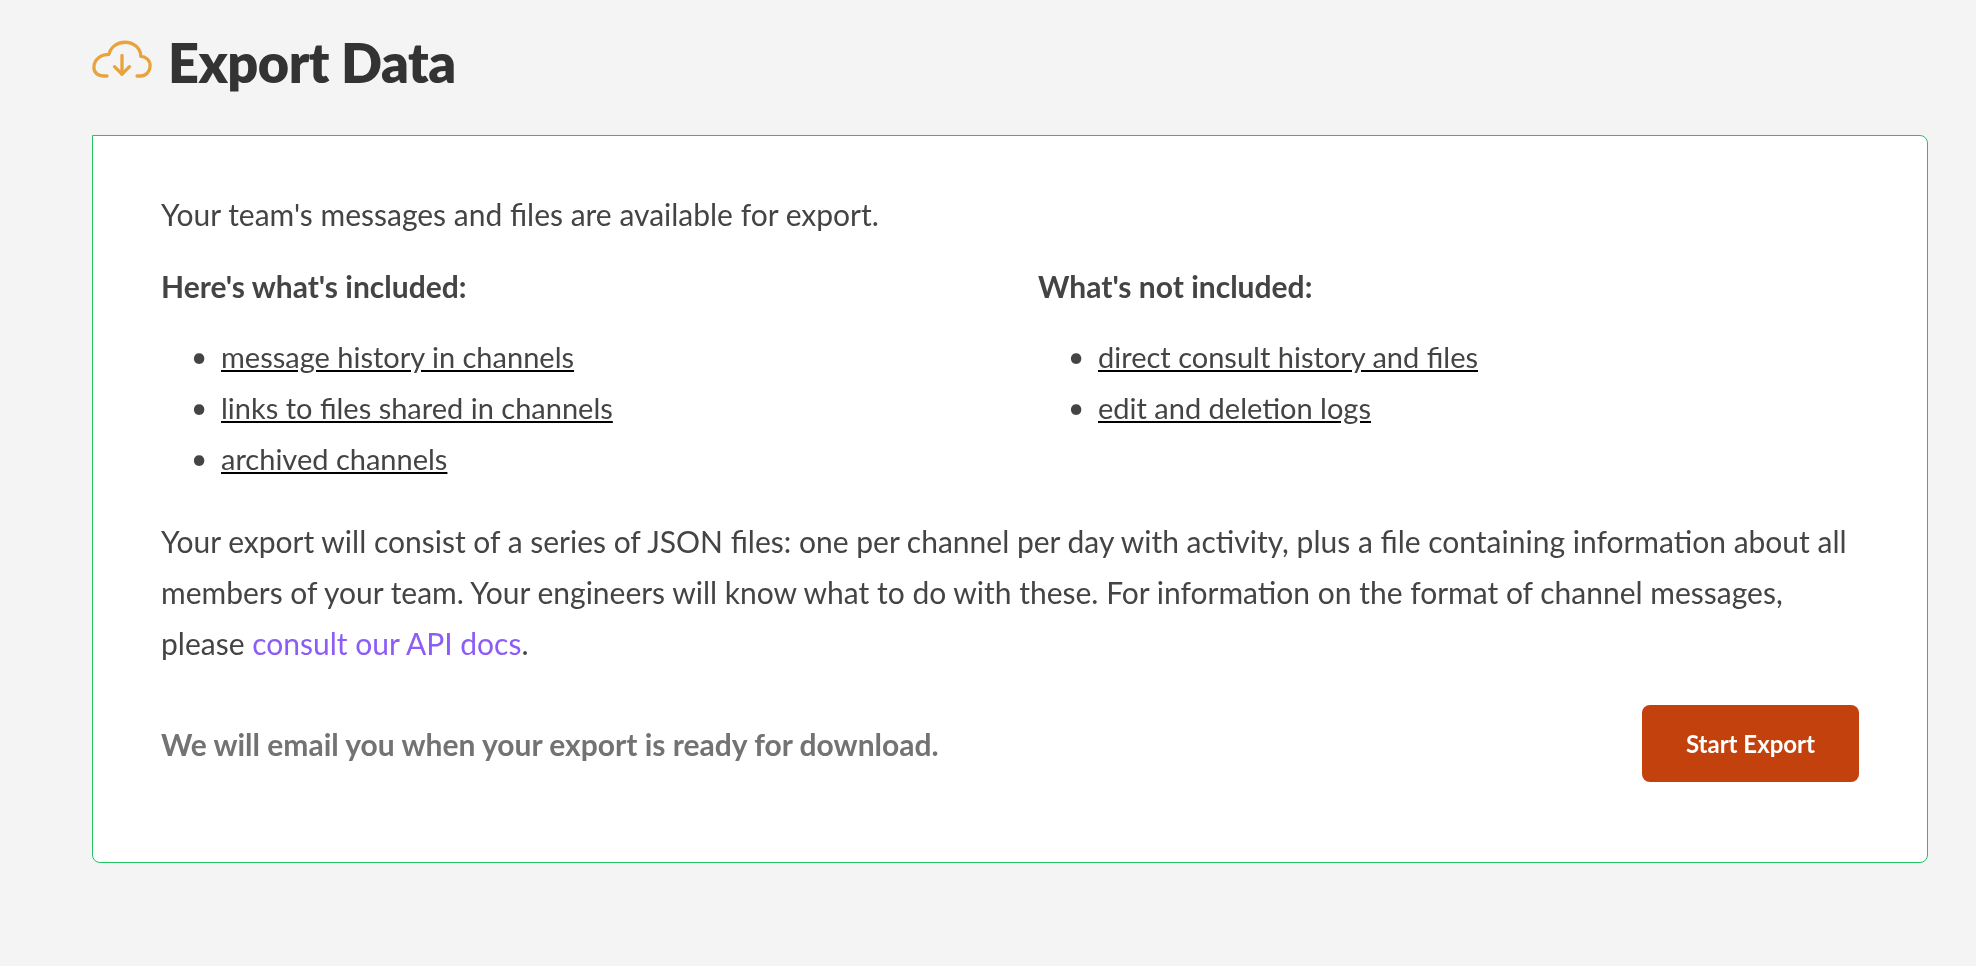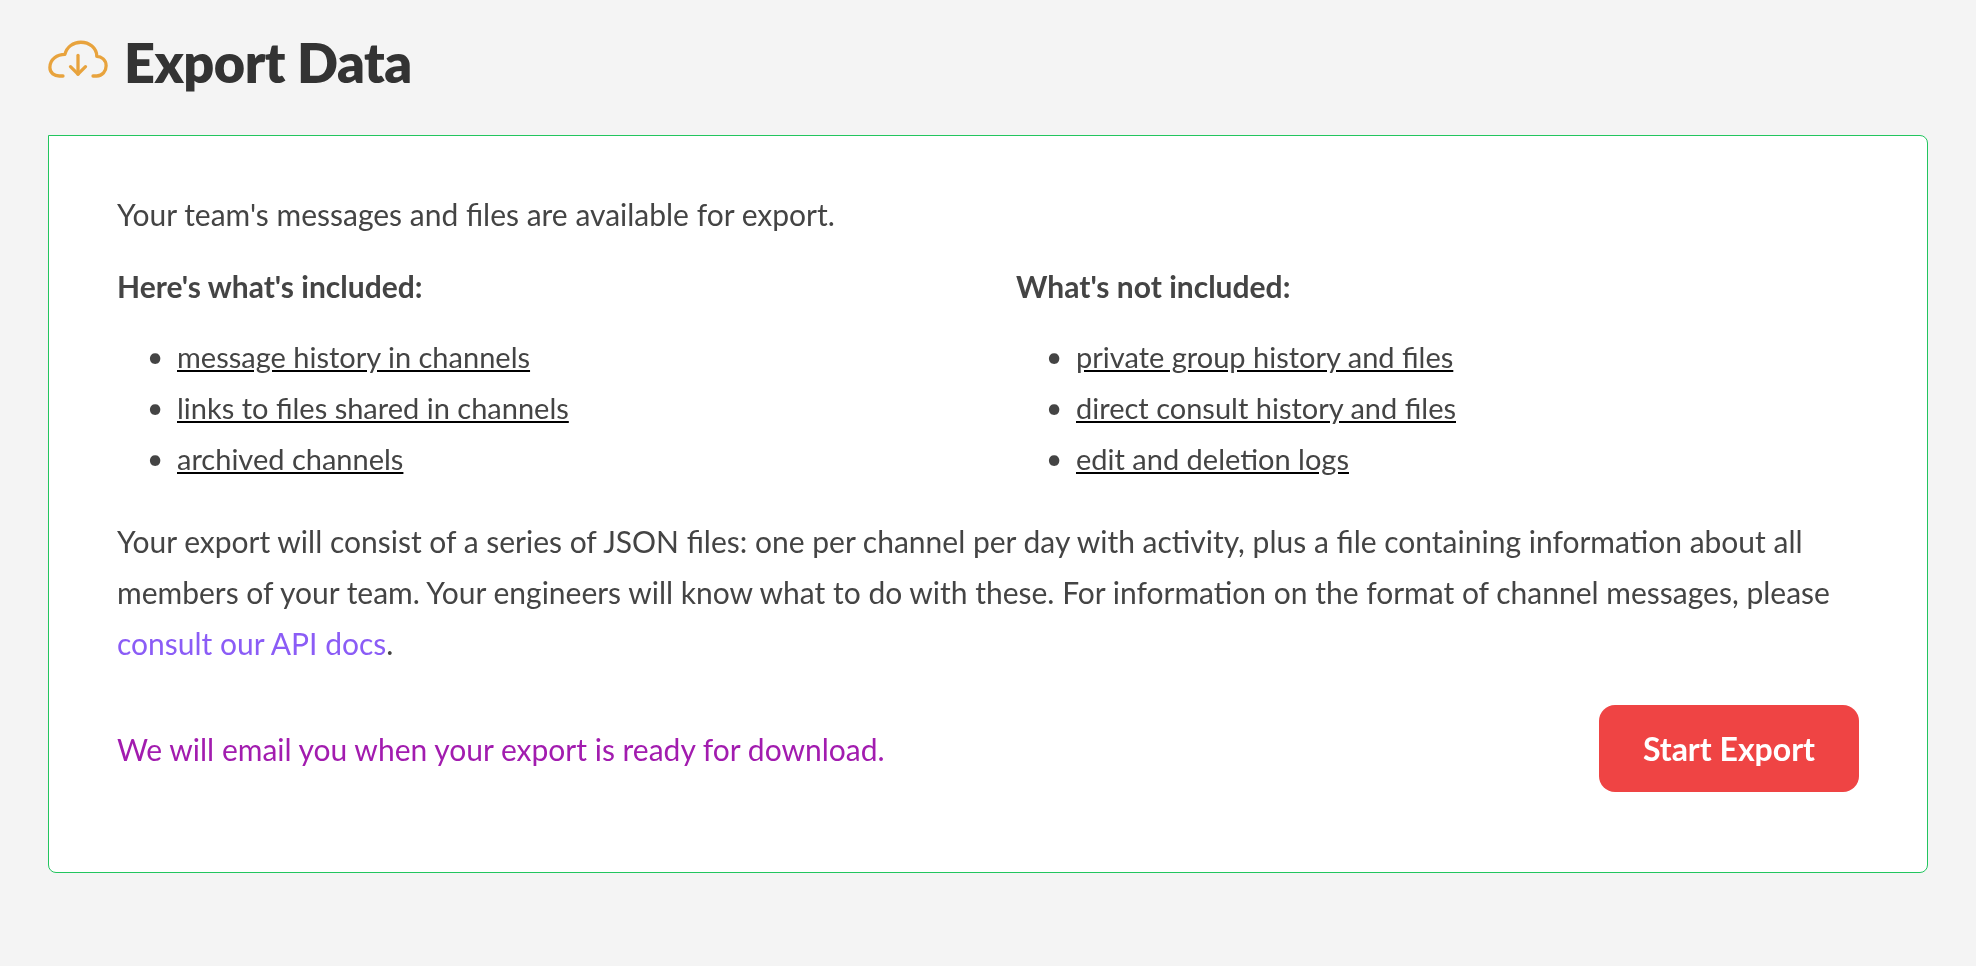--- a/index.html
+++ b/index.html
@@ -10,20 +10,21 @@
     body {
       font-family: -apple-system, BlinkMacSystemFont, "Segoe UI", "Lato", Helvetica, Arial, sans-serif;
       background: #f4f4f4;
       padding: 0;
       width: 1976px;
       height: 966px;
       overflow: hidden;
     }
     .page-container {
       padding: 30px 48px 0 48px;
+      margin-left: 44px;
     }
     .page-header {
       display: flex;
       align-items: center;
       gap: 16px;
       margin-bottom: 40px;
     }
     .cloud-icon {
       width: 60px;
       height: 50px;
@@ -125,30 +126,30 @@
       cursor: pointer;
     }
     .bottom-row {
       display: flex;
       justify-content: space-between;
       align-items: center;
       gap: 40px;
     }
     .email-notice {
       font-size: 30px;
-      font-weight: 400;
-      color: #a21caf;
+      font-weight: 700;
+      color: #737373;
     }
     .start-export-btn {
-      background: #ef4444;
+      background: #c2410c;
       color: #ffffff;
       border: none;
-      border-radius: 16px;
+      border-radius: 8px;
       padding: 24px 44px;
-      font-size: 32px;
+      font-size: 24px;
       font-weight: 700;
       cursor: pointer;
       font-family: inherit;
     }
   </style>
 </head>
 <body>
 
 <div class="page-container">
   <div class="page-header">
@@ -175,21 +176,20 @@
             <li>links to files shared in channels</li>
             <li>archived channels</li>
           </ul>
         </div>
 
         <div class="column">
           <h2 class="column-heading">
             <span>What's </span><span class="underline">not included</span><span>:</span>
           </h2>
           <ul class="bullet-list">
-            <li>private group history and files</li>
             <li>direct consult history and files</li>
             <li>edit and deletion logs</li>
           </ul>
         </div>
       </div>
 
       <p class="description-para">
         <span>Your export will consist of a series of JSON files: one per channel per day with activity, plus a file containing information about all members of your team. Your engineers will know what to do with these. For information on the format of channel messages, please </span><a class="api-link">consult our API docs</a><span>.</span>
       </p>
 

